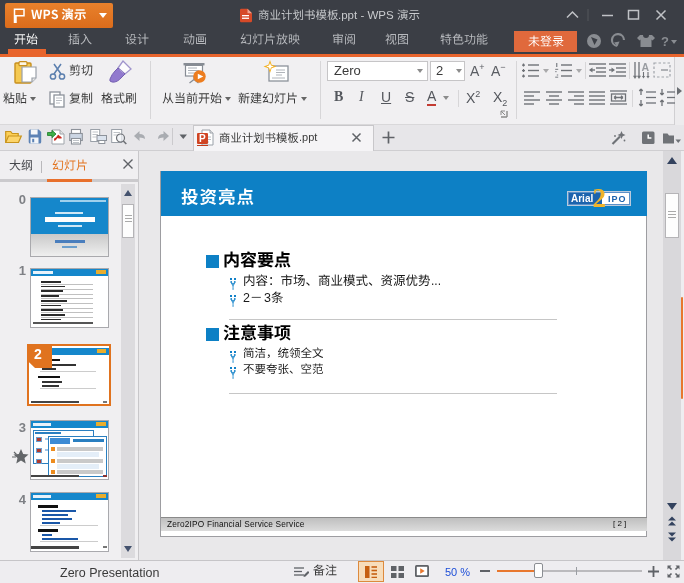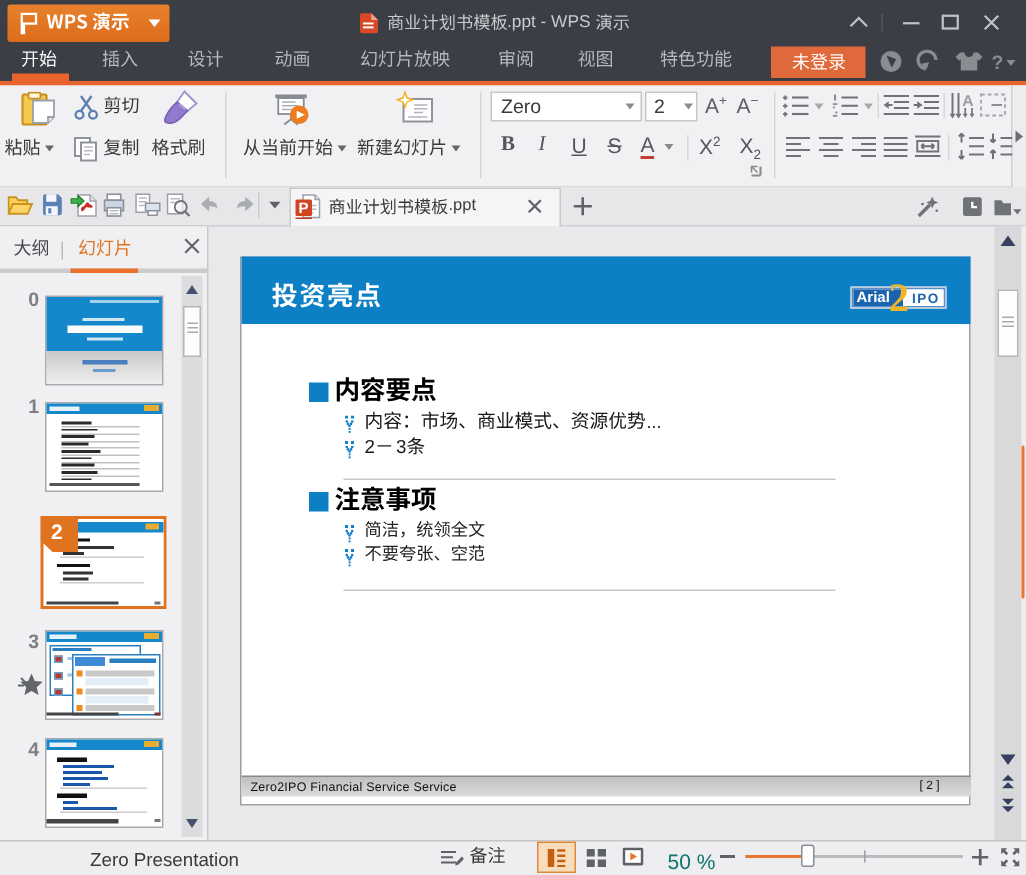--- a/index.html
+++ b/index.html
@@ -680,21 +680,21 @@
       <rect x="7.5" y="0" width="5.5" height="5"></rect>
       <rect x="0" y="7" width="5.5" height="5"></rect>
       <rect x="7.5" y="7" width="5.5" height="5"></rect>
     </g>
 </svg>
 <svg class="a" style="left:415px;top:565px" width="14" height="13" viewBox="0 0 14 13">
 <rect x="0" y="0" width="14" height="12" rx="1.5" fill="#5f6267"></rect>
 <rect x="1.8" y="1.8" width="10.4" height="8.4" fill="#fff"></rect>
 <path d="M5.2 3.3 l4.5 2.7 -4.5 2.7 Z" fill="#e8772e"></path>
 </svg>
-<div class="a" style="left:445px;top:566px;font-size:14px;color:#0f766e">50 %</div>
+<div class="a" style="left:445px;top:566px;font-size:11px;color:#1d4ed8">50 %</div>
 <div class="a" style="left:480px;top:570px;width:10px;height:2px;background:#5f6267"></div>
 <div class="a" style="left:497px;top:570px;width:145px;height:2px;background:#bbbabd"></div>
 <div class="a" style="left:497px;top:570px;width:40px;height:2px;background:#e8772e"></div>
 <div class="a" style="left:576px;top:567px;width:1px;height:8px;background:#9a9da2"></div>
 <div class="a" style="left:534px;top:563px;width:9px;height:15px;background:#fdfdfd;border:1px solid #8b8e93;border-radius:2px"></div>
 <svg class="a" style="left:648px;top:566px" width="11" height="11" viewBox="0 0 11 11">
     <path d="M5.5 0 V11 M0 5.5 H11" stroke="#5f6267" stroke-width="1.8"></path>
   </svg>
 <svg class="a" style="left:667px;top:565px" width="13" height="13" viewBox="0 0 13 13">
 <g fill="#5f6267">

